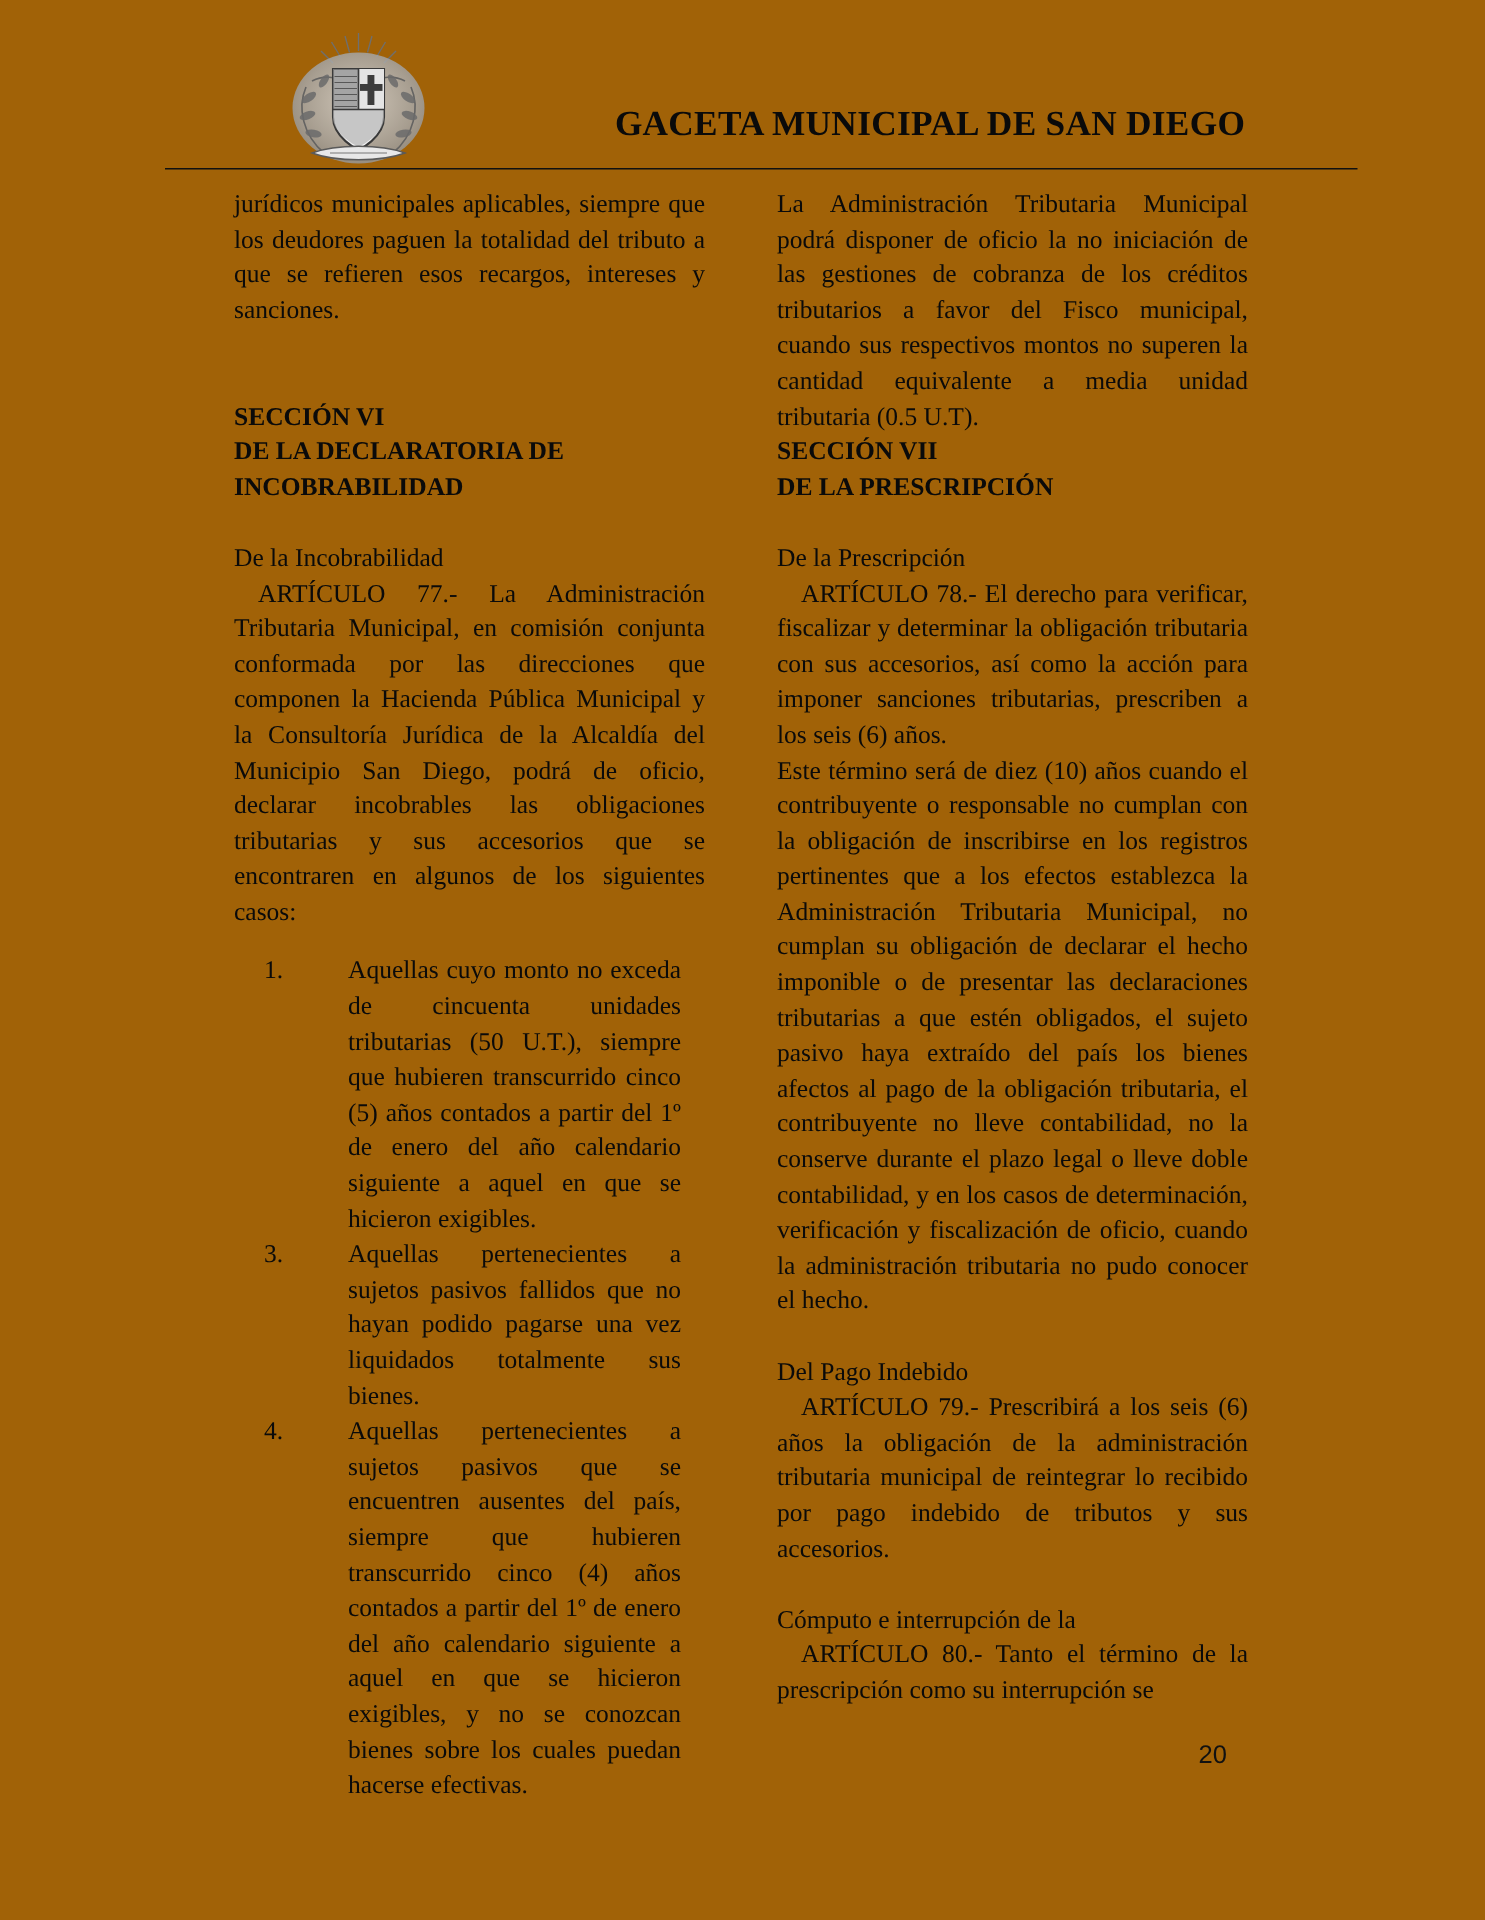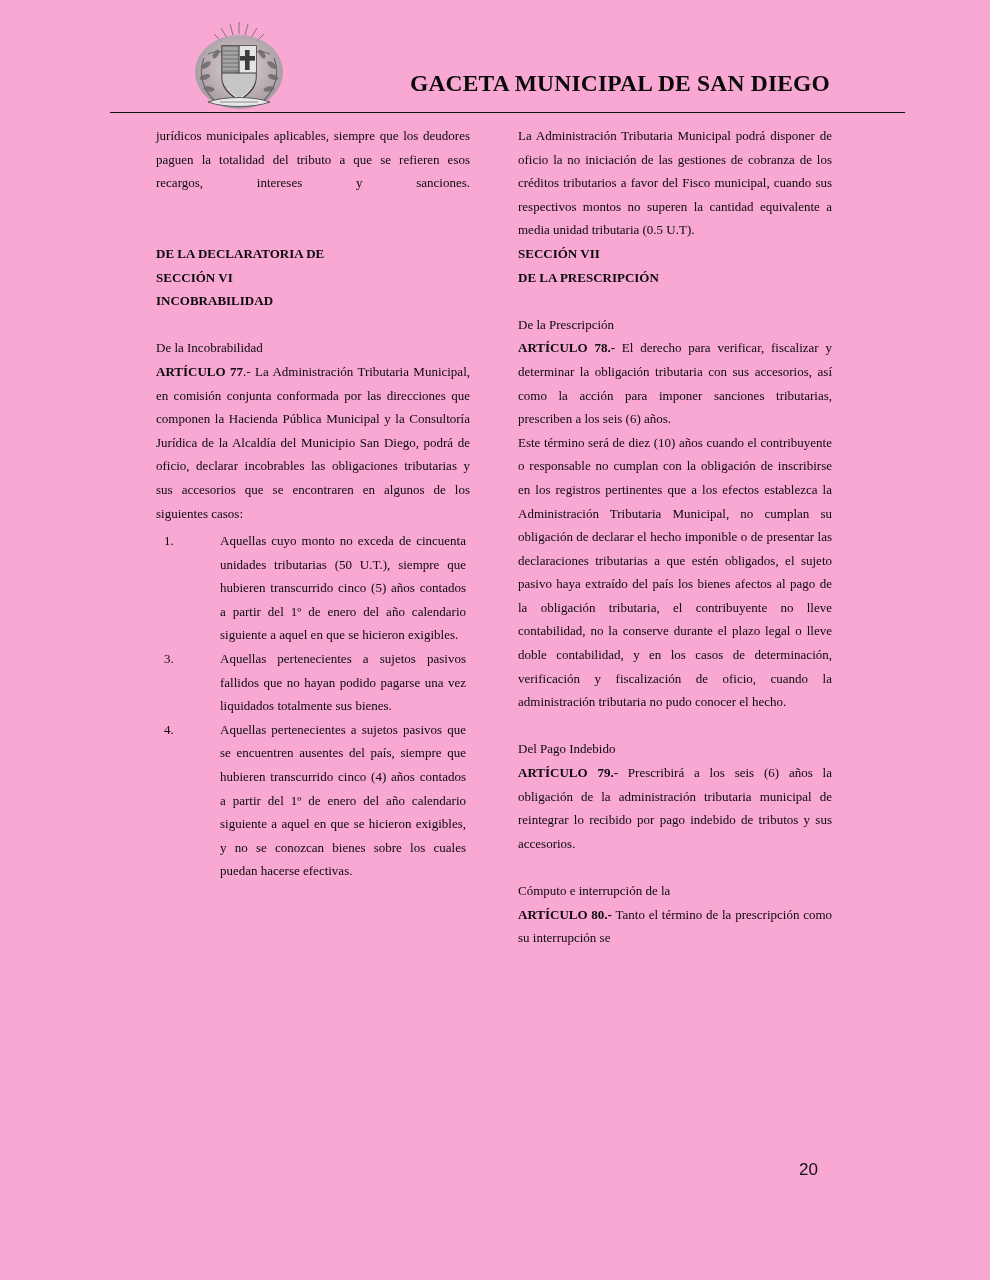--- a/index.html
+++ b/index.html
@@ -5,21 +5,21 @@
 <style>
   html, body {
     margin: 0;
     padding: 0;
     background: #ffffff;
   }
   .page {
     position: relative;
     width: 990px;
     height: 1280px;
-    background: #f9a8d4;
+    background: #a16207;
     font-family: "Liberation Serif", "DejaVu Serif", serif;
     color: #0a0a0a;
     overflow: hidden;
     box-sizing: border-box;
   }
 
   
   .masthead {
     position: absolute;
     left: 110px;
@@ -56,21 +56,21 @@
     width: 795px;
     height: 0;
     border-top: 1.6px solid #111111;
   }
 
   
   .col {
     position: absolute;
     top: 124px;
     width: 314px;
-    font-size: 13px;
+    font-size: 17px;
     line-height: 23.6px;
     text-align: justify;
     text-justify: inter-word;
     hyphens: none;
   }
   .col-left  { left: 156px; }
   .col-right { left: 518px; }
 
   .col p {
     margin: 0;
@@ -84,24 +84,24 @@
     line-height: 23.6px;
   }
   .sub-head {
     text-align: right;
     font-weight: normal;
     margin: 0;
     line-height: 23.6px;
   }
   .spacer { height: 23.6px; }
 
-  .art-label { font-weight: bold; }
-
-  
-  .numlist { margin: 4px; }
+  .art-label { font-weight: normal; margin-left: 16px; }
+
+  
+  .numlist { margin: 16px; }
   .numitem {
     margin: 0;
     padding-left: 60px;
     text-align: justify;
     line-height: 23.6px;
   }
   .numitem .num {
     display: inline-block;
     width: 56px;
     margin-left: -56px;
@@ -208,22 +208,22 @@
   </div>
 
   <div class="header-rule"></div>
 
   <div class="col col-left">
 
     <p class="stretch">jurídicos municipales aplicables, siempre que los deudores paguen la totalidad del tributo a que se refieren esos recargos, intereses y sanciones.</p>
 
     <div class="spacer"></div>
 
+    <p class="section-title">SECCIÓN VI</p>
     <p class="section-title">DE LA DECLARATORIA DE</p>
-    <p class="section-title">SECCIÓN VI</p>
     <p class="section-title">INCOBRABILIDAD</p>
 
     <div class="spacer"></div>
 
     <p class="sub-head">De la Incobrabilidad</p>
 
     <p><span class="art-label">ARTÍCULO 77</span><span>.- La Administración Tributaria Municipal, en comisión conjunta conformada por las direcciones que componen la Hacienda Pública Municipal y la Consultoría Jurídica de la Alcaldía del Municipio San Diego, podrá de oficio, declarar incobrables las obligaciones tributarias y sus accesorios que se encontraren en algunos de los siguientes casos:</span></p>
 
     <div class="numlist">
 

